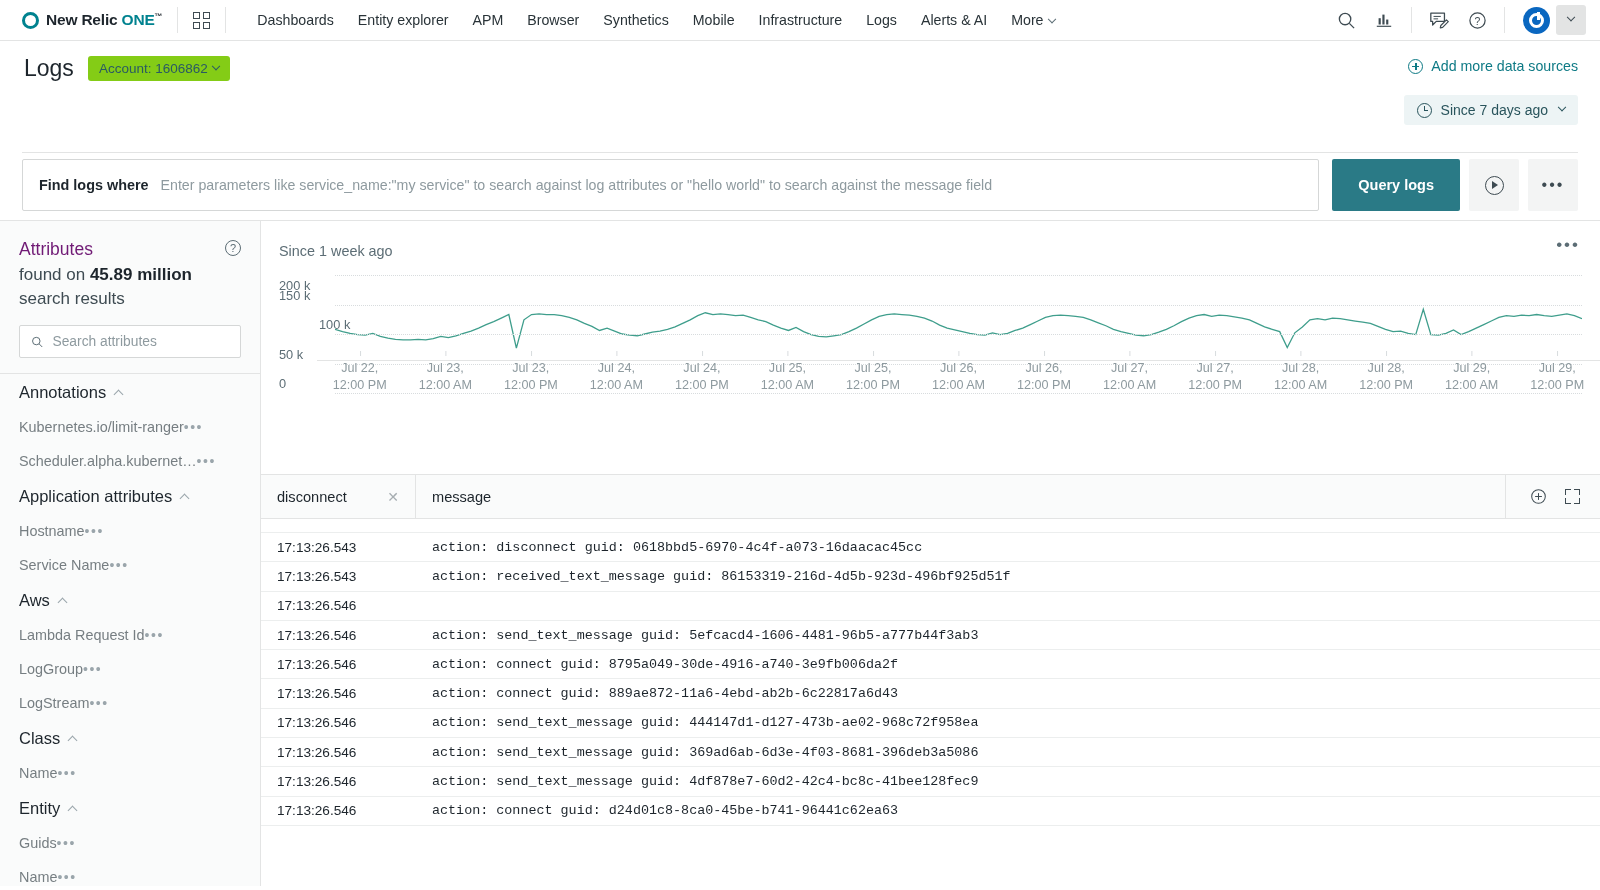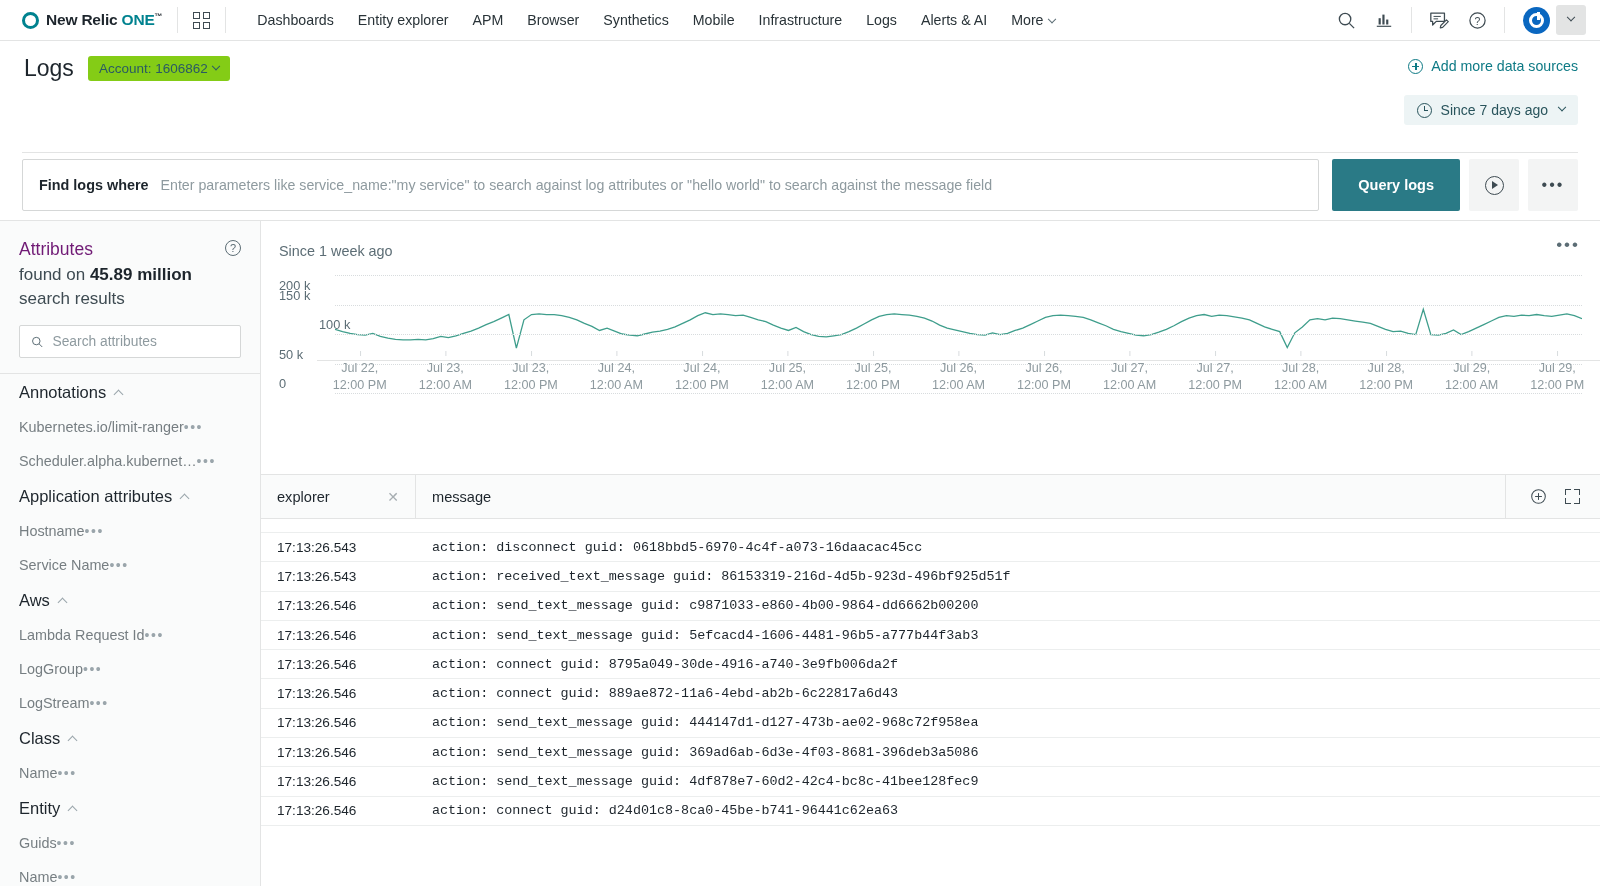--- a/index.html
+++ b/index.html
@@ -492,21 +492,21 @@
           <div class="xtick" style="left: 76.6667%;"><span class="tickmark"></span>Jul 28,<br>12:00 AM</div>
           <div class="xtick" style="left: 83.3333%;"><span class="tickmark"></span>Jul 28,<br>12:00 PM</div>
           <div class="xtick" style="left: 90%;"><span class="tickmark"></span>Jul 29,<br>12:00 AM</div>
           <div class="xtick" style="left: 96.6667%;"><span class="tickmark"></span>Jul 29,<br>12:00 PM</div>
         </div>
     </div>
 
     <div class="tablewrap">
       <div class="thead">
         <div class="th th-timestamp">
-          <span>explorer</span>
+          <span>disconnect</span>
           <span class="th-x">✕</span>
         </div>
         <div class="th">
           <span>message</span>
         </div>
         <div class="th-actions">
           <svg width="17" height="17" viewBox="0 0 20 20" style="cursor:pointer">
             <circle cx="10" cy="10" r="8" fill="none" stroke="#3e4b52" stroke-width="1.2"></circle>
             <line x1="6" y1="10" x2="14" y2="10" stroke="#3e4b52" stroke-width="1.2"></line>
             <line x1="10" y1="6" x2="10" y2="14" stroke="#3e4b52" stroke-width="1.2"></line>
@@ -524,21 +524,20 @@
           <div class="trow">
             <div class="td-ts">17:13:26.543</div>
             <div class="td-msg">action: disconnect guid: 0618bbd5-6970-4c4f-a073-16daacac45cc</div>
           </div>
           <div class="trow">
             <div class="td-ts">17:13:26.543</div>
             <div class="td-msg">action: received_text_message guid: 86153319-216d-4d5b-923d-496bf925d51f</div>
           </div>
           <div class="trow">
             <div class="td-ts">17:13:26.546</div>
-            <div class="td-msg">action: send_text_message guid: c9871033-e860-4b00-9864-dd6662b00200</div>
           </div>
           <div class="trow">
             <div class="td-ts">17:13:26.546</div>
             <div class="td-msg">action: send_text_message guid: 5efcacd4-1606-4481-96b5-a777b44f3ab3</div>
           </div>
           <div class="trow">
             <div class="td-ts">17:13:26.546</div>
             <div class="td-msg">action: connect guid: 8795a049-30de-4916-a740-3e9fb006da2f</div>
           </div>
           <div class="trow">

